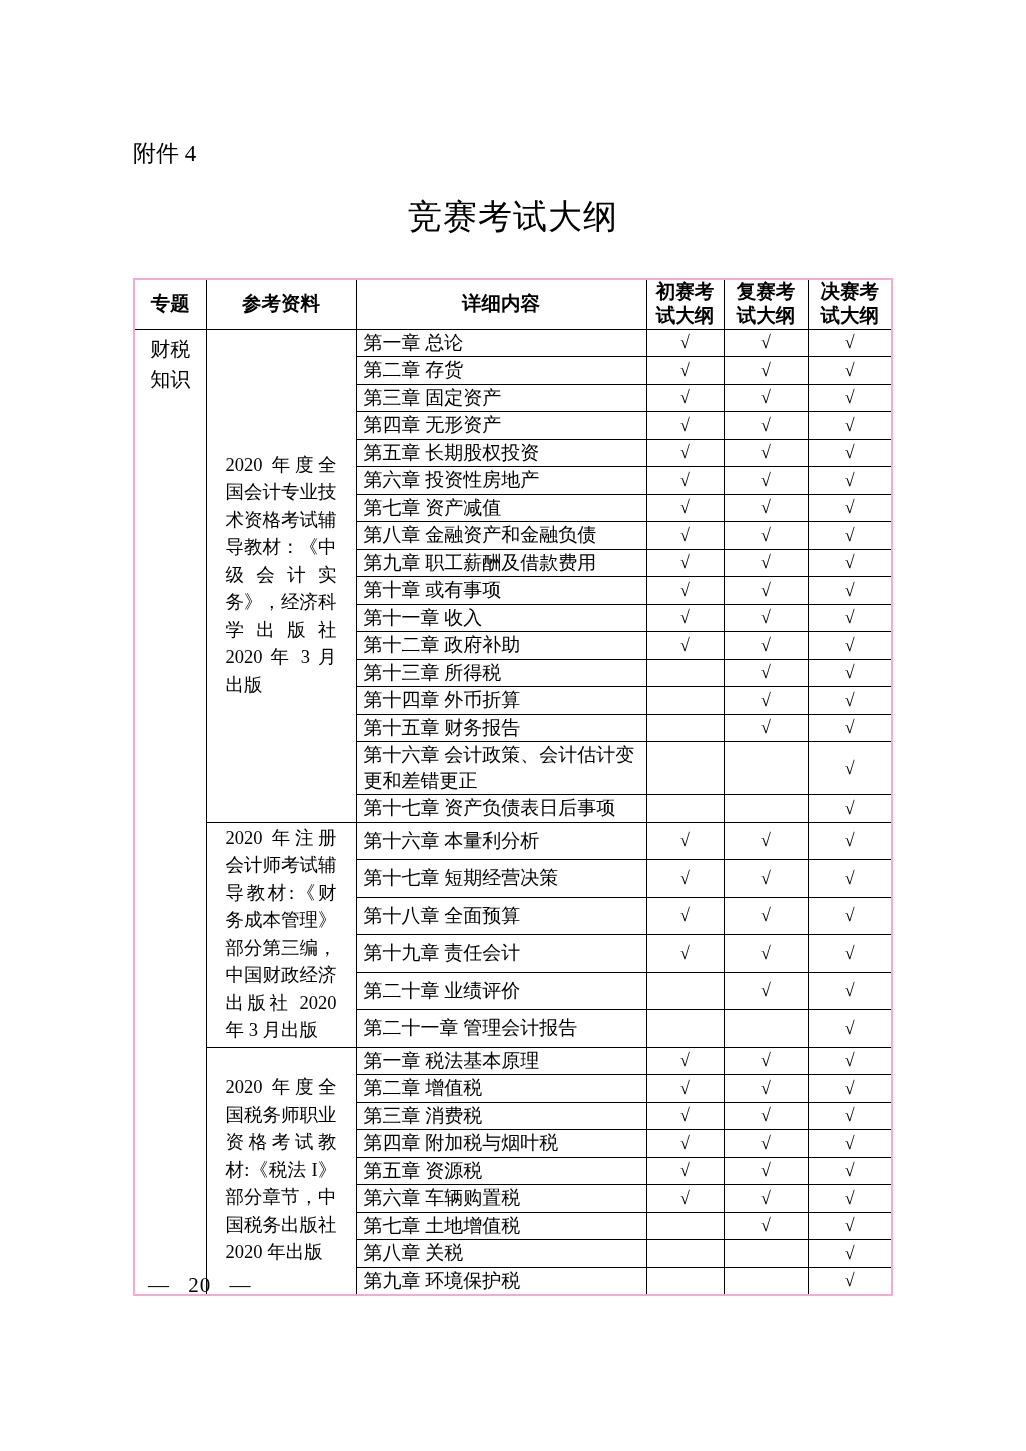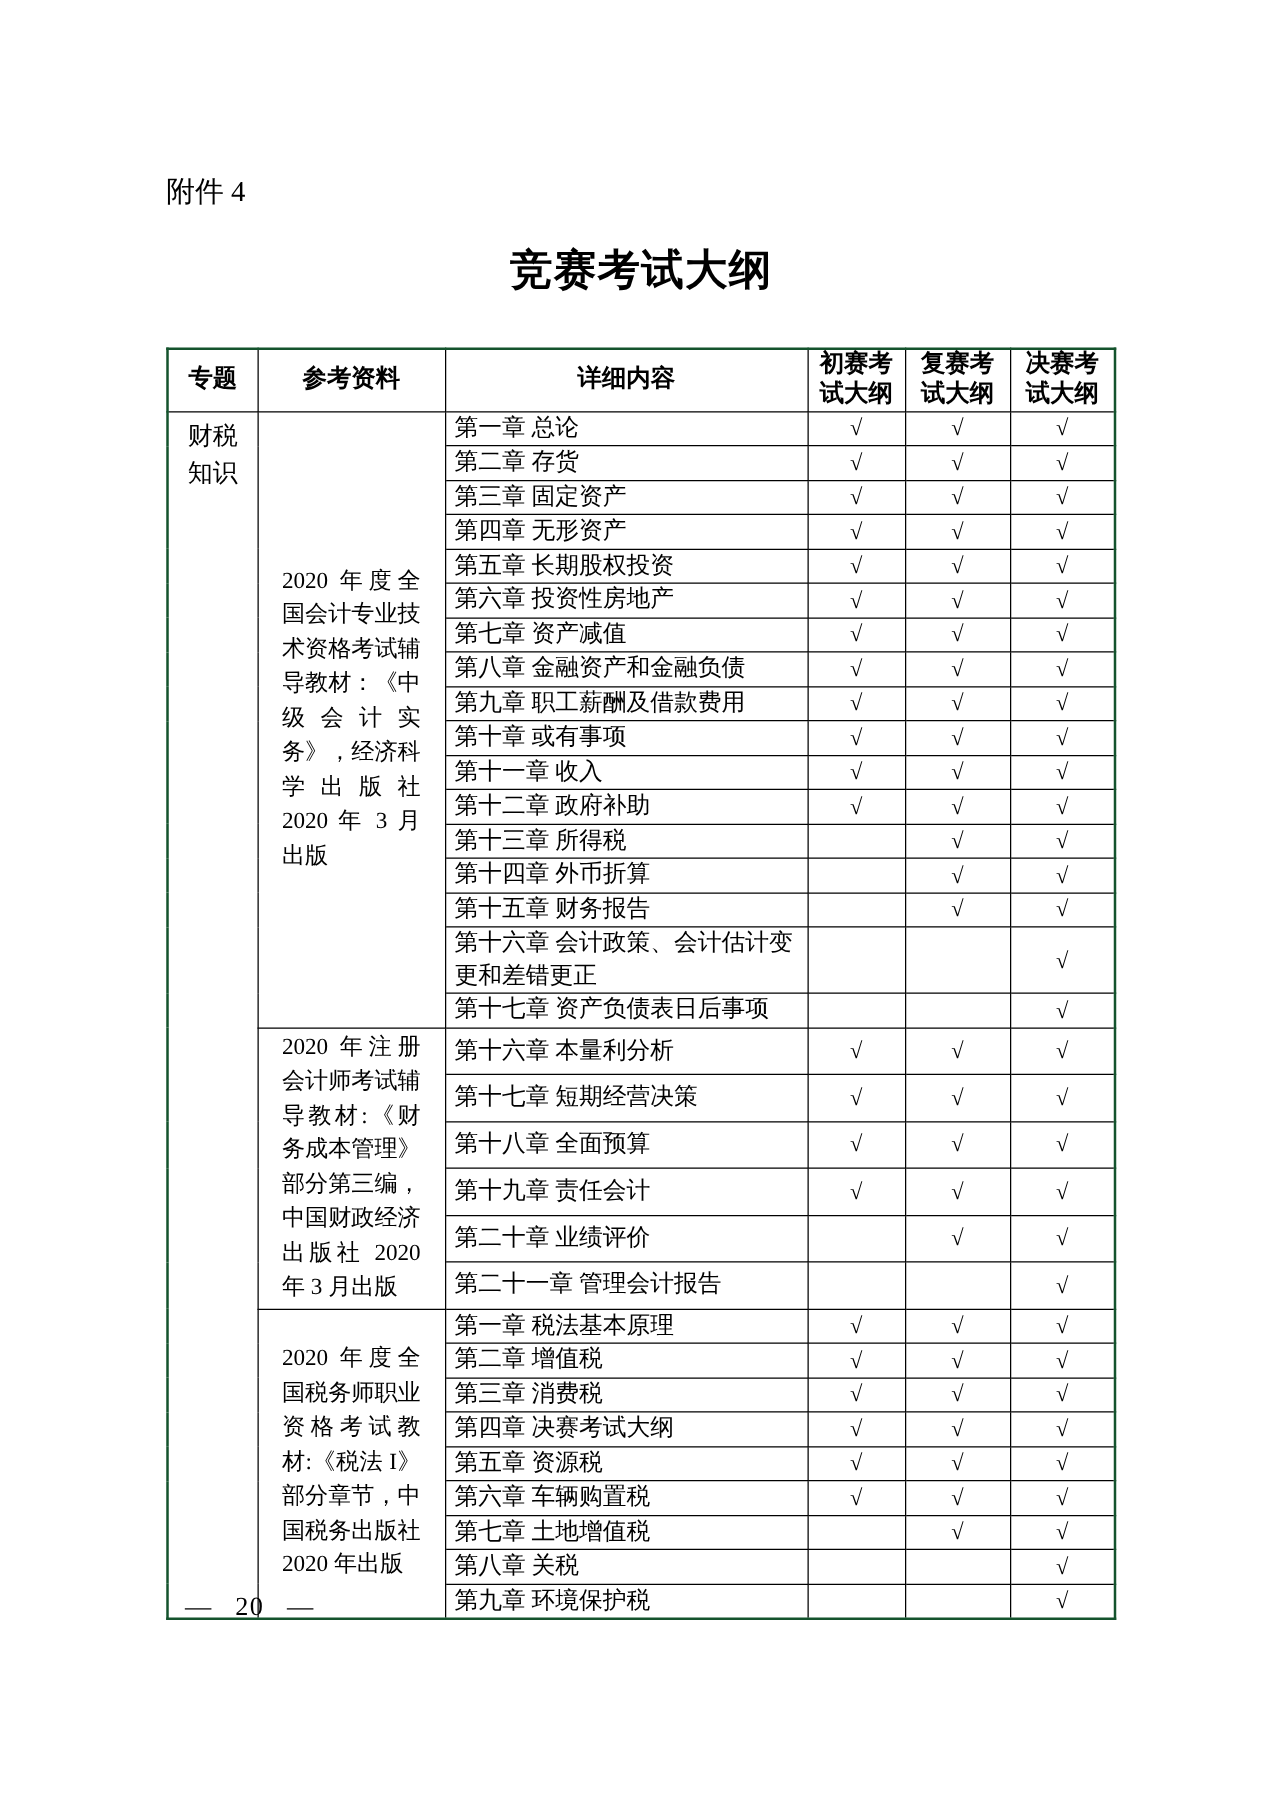--- a/index.html
+++ b/index.html
@@ -20,32 +20,32 @@
     font-size:23px;
     line-height:30px;
   }
   .doc-title {
     position:absolute;
     left:0;
     top:197px;
     width:100%;
     text-align:center;
     font-size:34px;
-    font-weight:bold;
+    font-weight:normal;
     letter-spacing:1px;
     line-height:40px;
   }
   table.syllabus {
     position:absolute;
     left:133px;
     top:278px;
     width:760px;
     border-collapse:collapse;
     table-layout:fixed;
-    border:2px solid #14532d;
+    border:2px solid #f9a8d4;
   }
   table.syllabus th,
   table.syllabus td {
     border:1px solid #000;
   }
   thead th {
     height:50px;
     font-size:19.5px;
     font-weight:bold;
     text-align:center;
@@ -276,21 +276,21 @@
           <td class="check-cell">√</td>
           <td class="check-cell">√</td>
         </tr>
         <tr>
           <td class="content-cell">第三章 消费税</td>
           <td class="check-cell">√</td>
           <td class="check-cell">√</td>
           <td class="check-cell">√</td>
         </tr>
         <tr>
-          <td class="content-cell">第四章 决赛考试大纲</td>
+          <td class="content-cell">第四章 附加税与烟叶税</td>
           <td class="check-cell">√</td>
           <td class="check-cell">√</td>
           <td class="check-cell">√</td>
         </tr>
         <tr>
           <td class="content-cell">第五章 资源税</td>
           <td class="check-cell">√</td>
           <td class="check-cell">√</td>
           <td class="check-cell">√</td>
         </tr>

